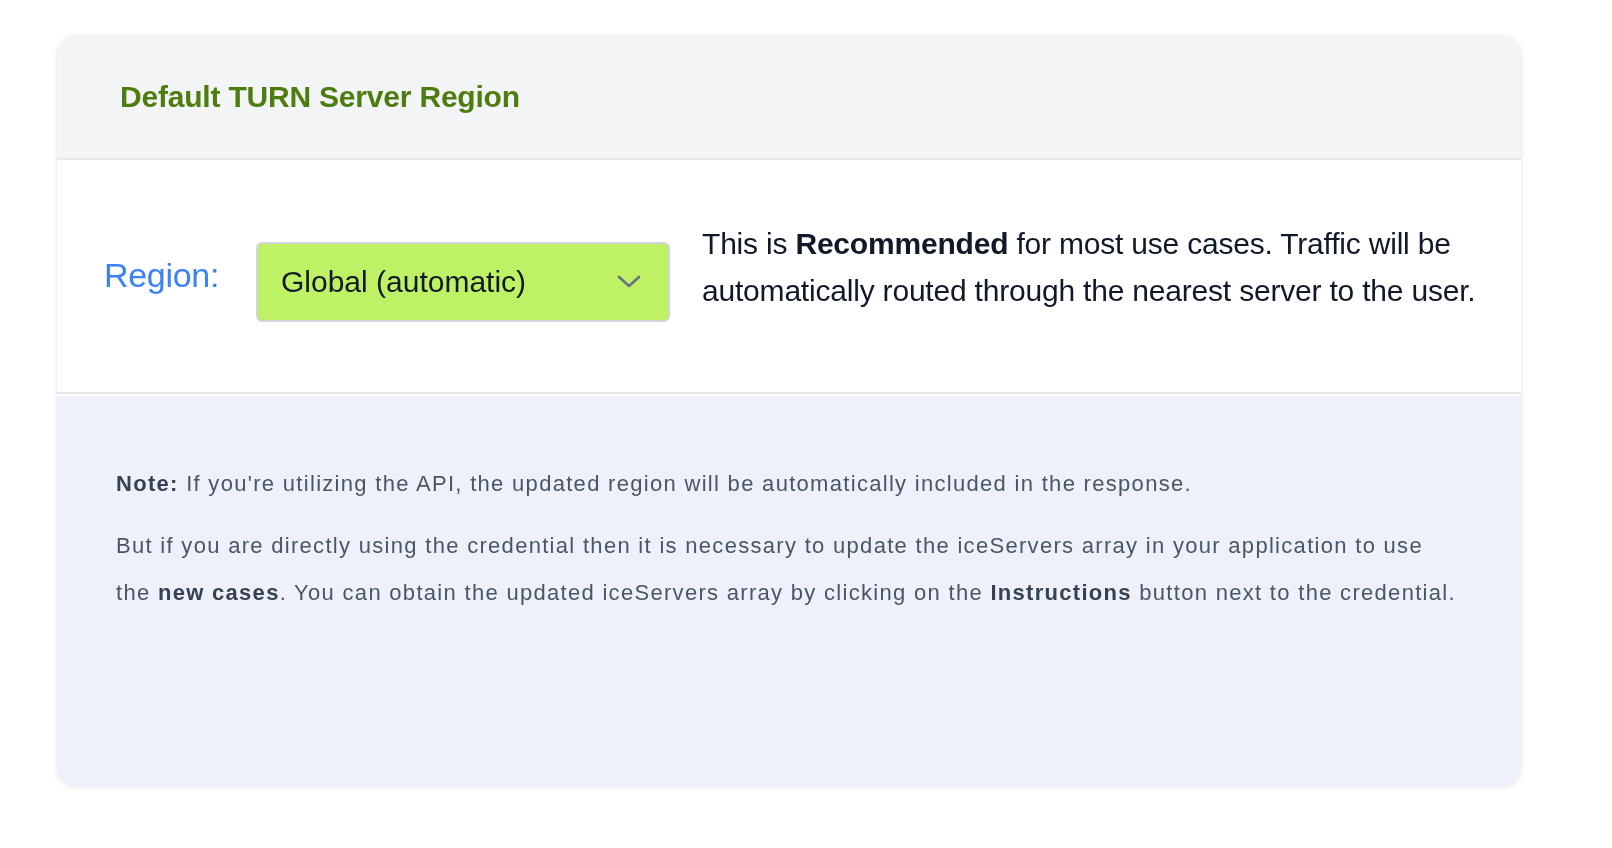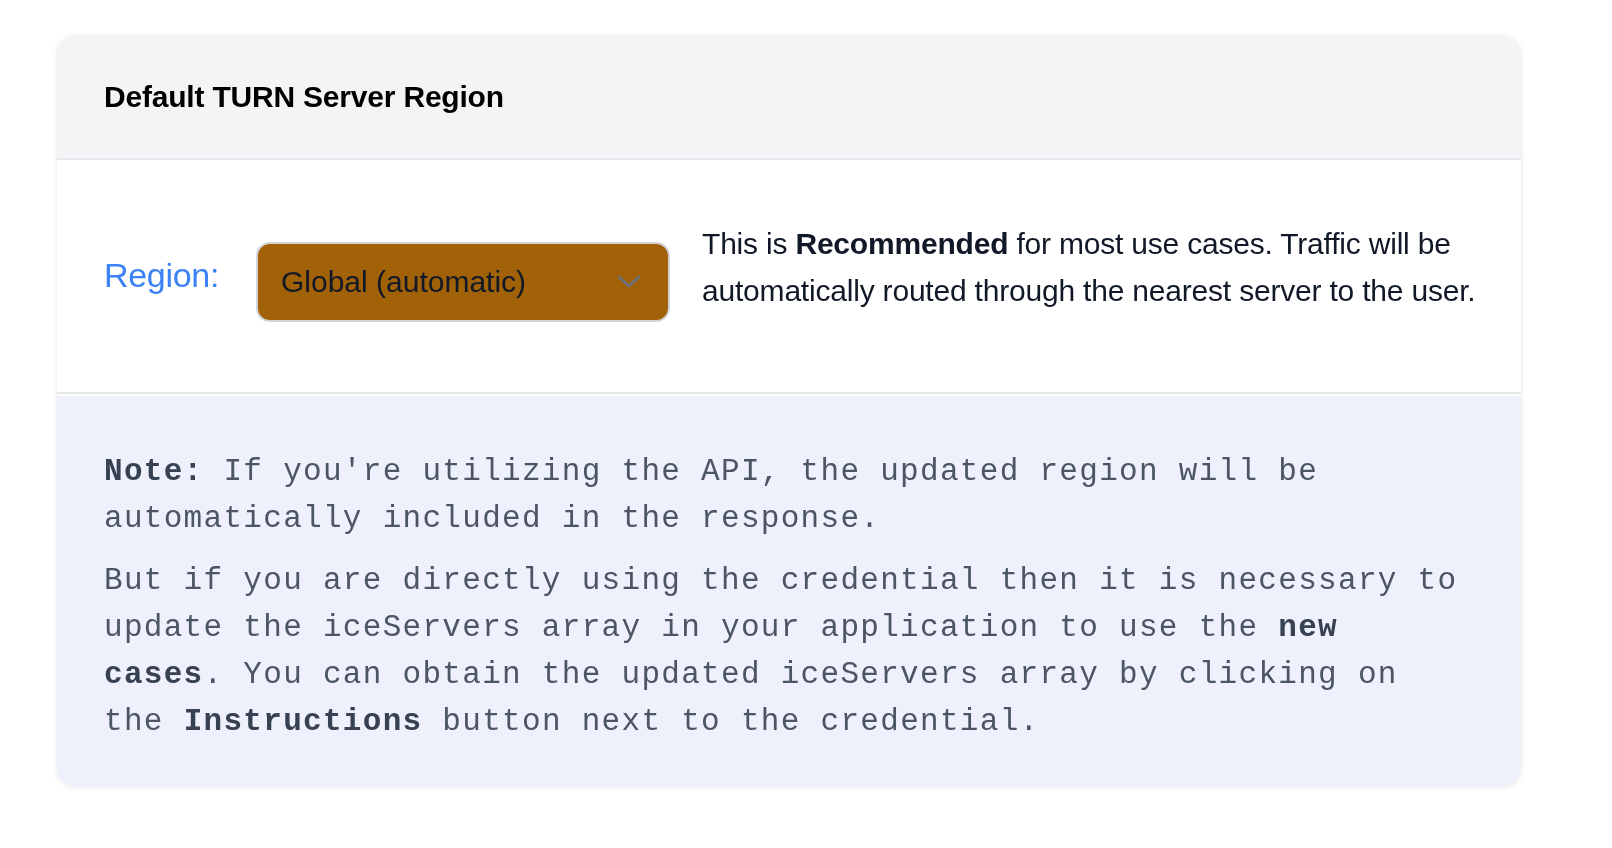--- a/index.html
+++ b/index.html
@@ -27,22 +27,22 @@
     border-bottom: 2px solid #e5e7eb;
     display: flex;
     align-items: center;
     padding-left: 47px;
     box-sizing: border-box;
   }
   .card-title {
     font-family: "Liberation Sans", sans-serif;
     font-weight: 700;
     font-size: 30px;
-    color: #000000;
-    margin: 0;
+    color: #4d7c0f;
+    margin: 16px;
     padding-top: 0px;
     letter-spacing: -0.2px;
   }
   .card-body {
     height: 234px;
     background: #ffffff;
     border-bottom: 2px solid #e5e7eb;
     position: relative;
     box-sizing: border-box;
   }
@@ -55,23 +55,23 @@
     color: #3b82f6;
     letter-spacing: -0.3px;
   }
   .region-select {
     position: absolute;
     left: 199px;
     top: 82px;
     width: 414px;
     height: 80px;
     border: 2px solid #d1d5db;
-    border-radius: 14px;
+    border-radius: 6px;
     box-sizing: border-box;
-    background: #a16207;
+    background: #bef264;
     display: flex;
     align-items: center;
     padding-left: 23px;
     cursor: pointer;
   }
   .region-select-value {
     font-family: "Liberation Sans", sans-serif;
     font-size: 30px;
     color: #111827;
     flex: 1;
@@ -101,25 +101,25 @@
     position: absolute;
     top: 360px;
     left: 0;
     right: 0;
     bottom: 0;
     background: #eef0fc;
     padding: 52px 47px 0 47px;
     box-sizing: border-box;
   }
   .note-p {
-    font-family: Liberation Mono, monospace;
-    font-size: 31px;
+    font-family: Liberation Sans, sans-serif;
+    font-size: 22px;
     line-height: 47px;
     color: #4b5563;
-    margin: 0;
+    margin: 12px;
     letter-spacing: 1.3px;
   }
   .note-p + .note-p { margin-top: 15px; }
   .note-p b { font-weight: 700; color: #374151; }
 </style>
 </head>
 <body>
 
 <div class="card">
   <div class="card-header">

